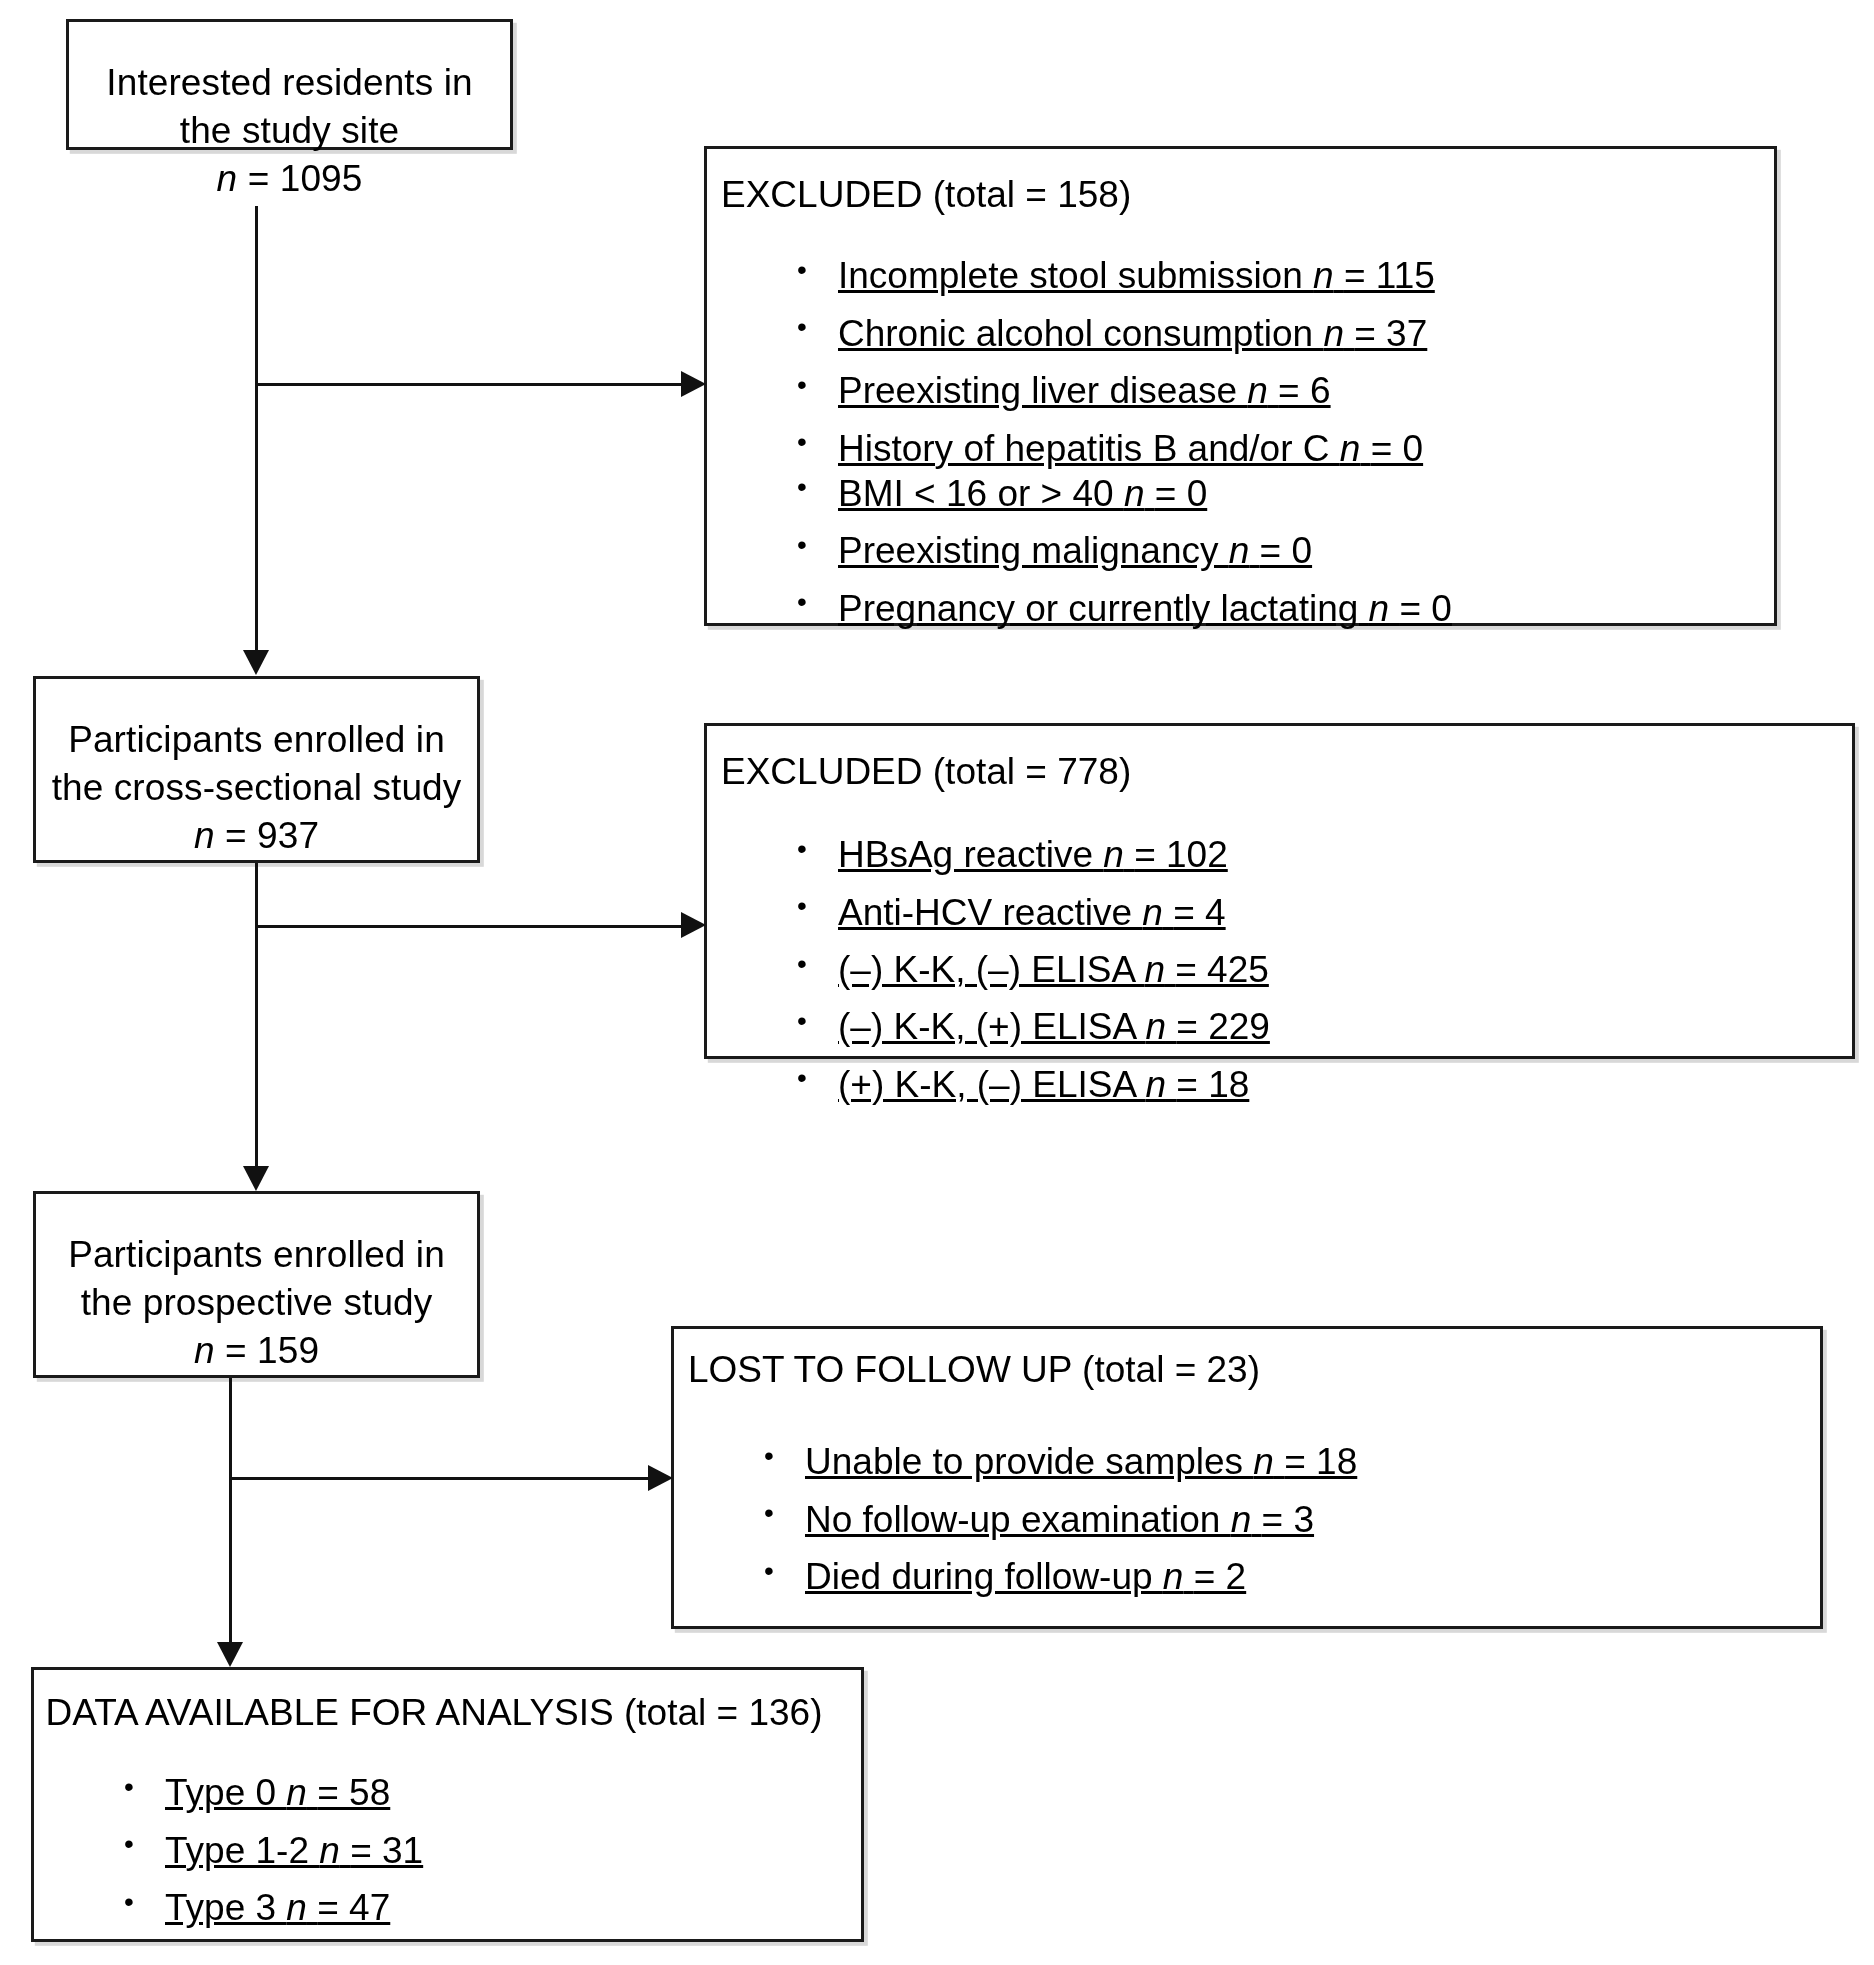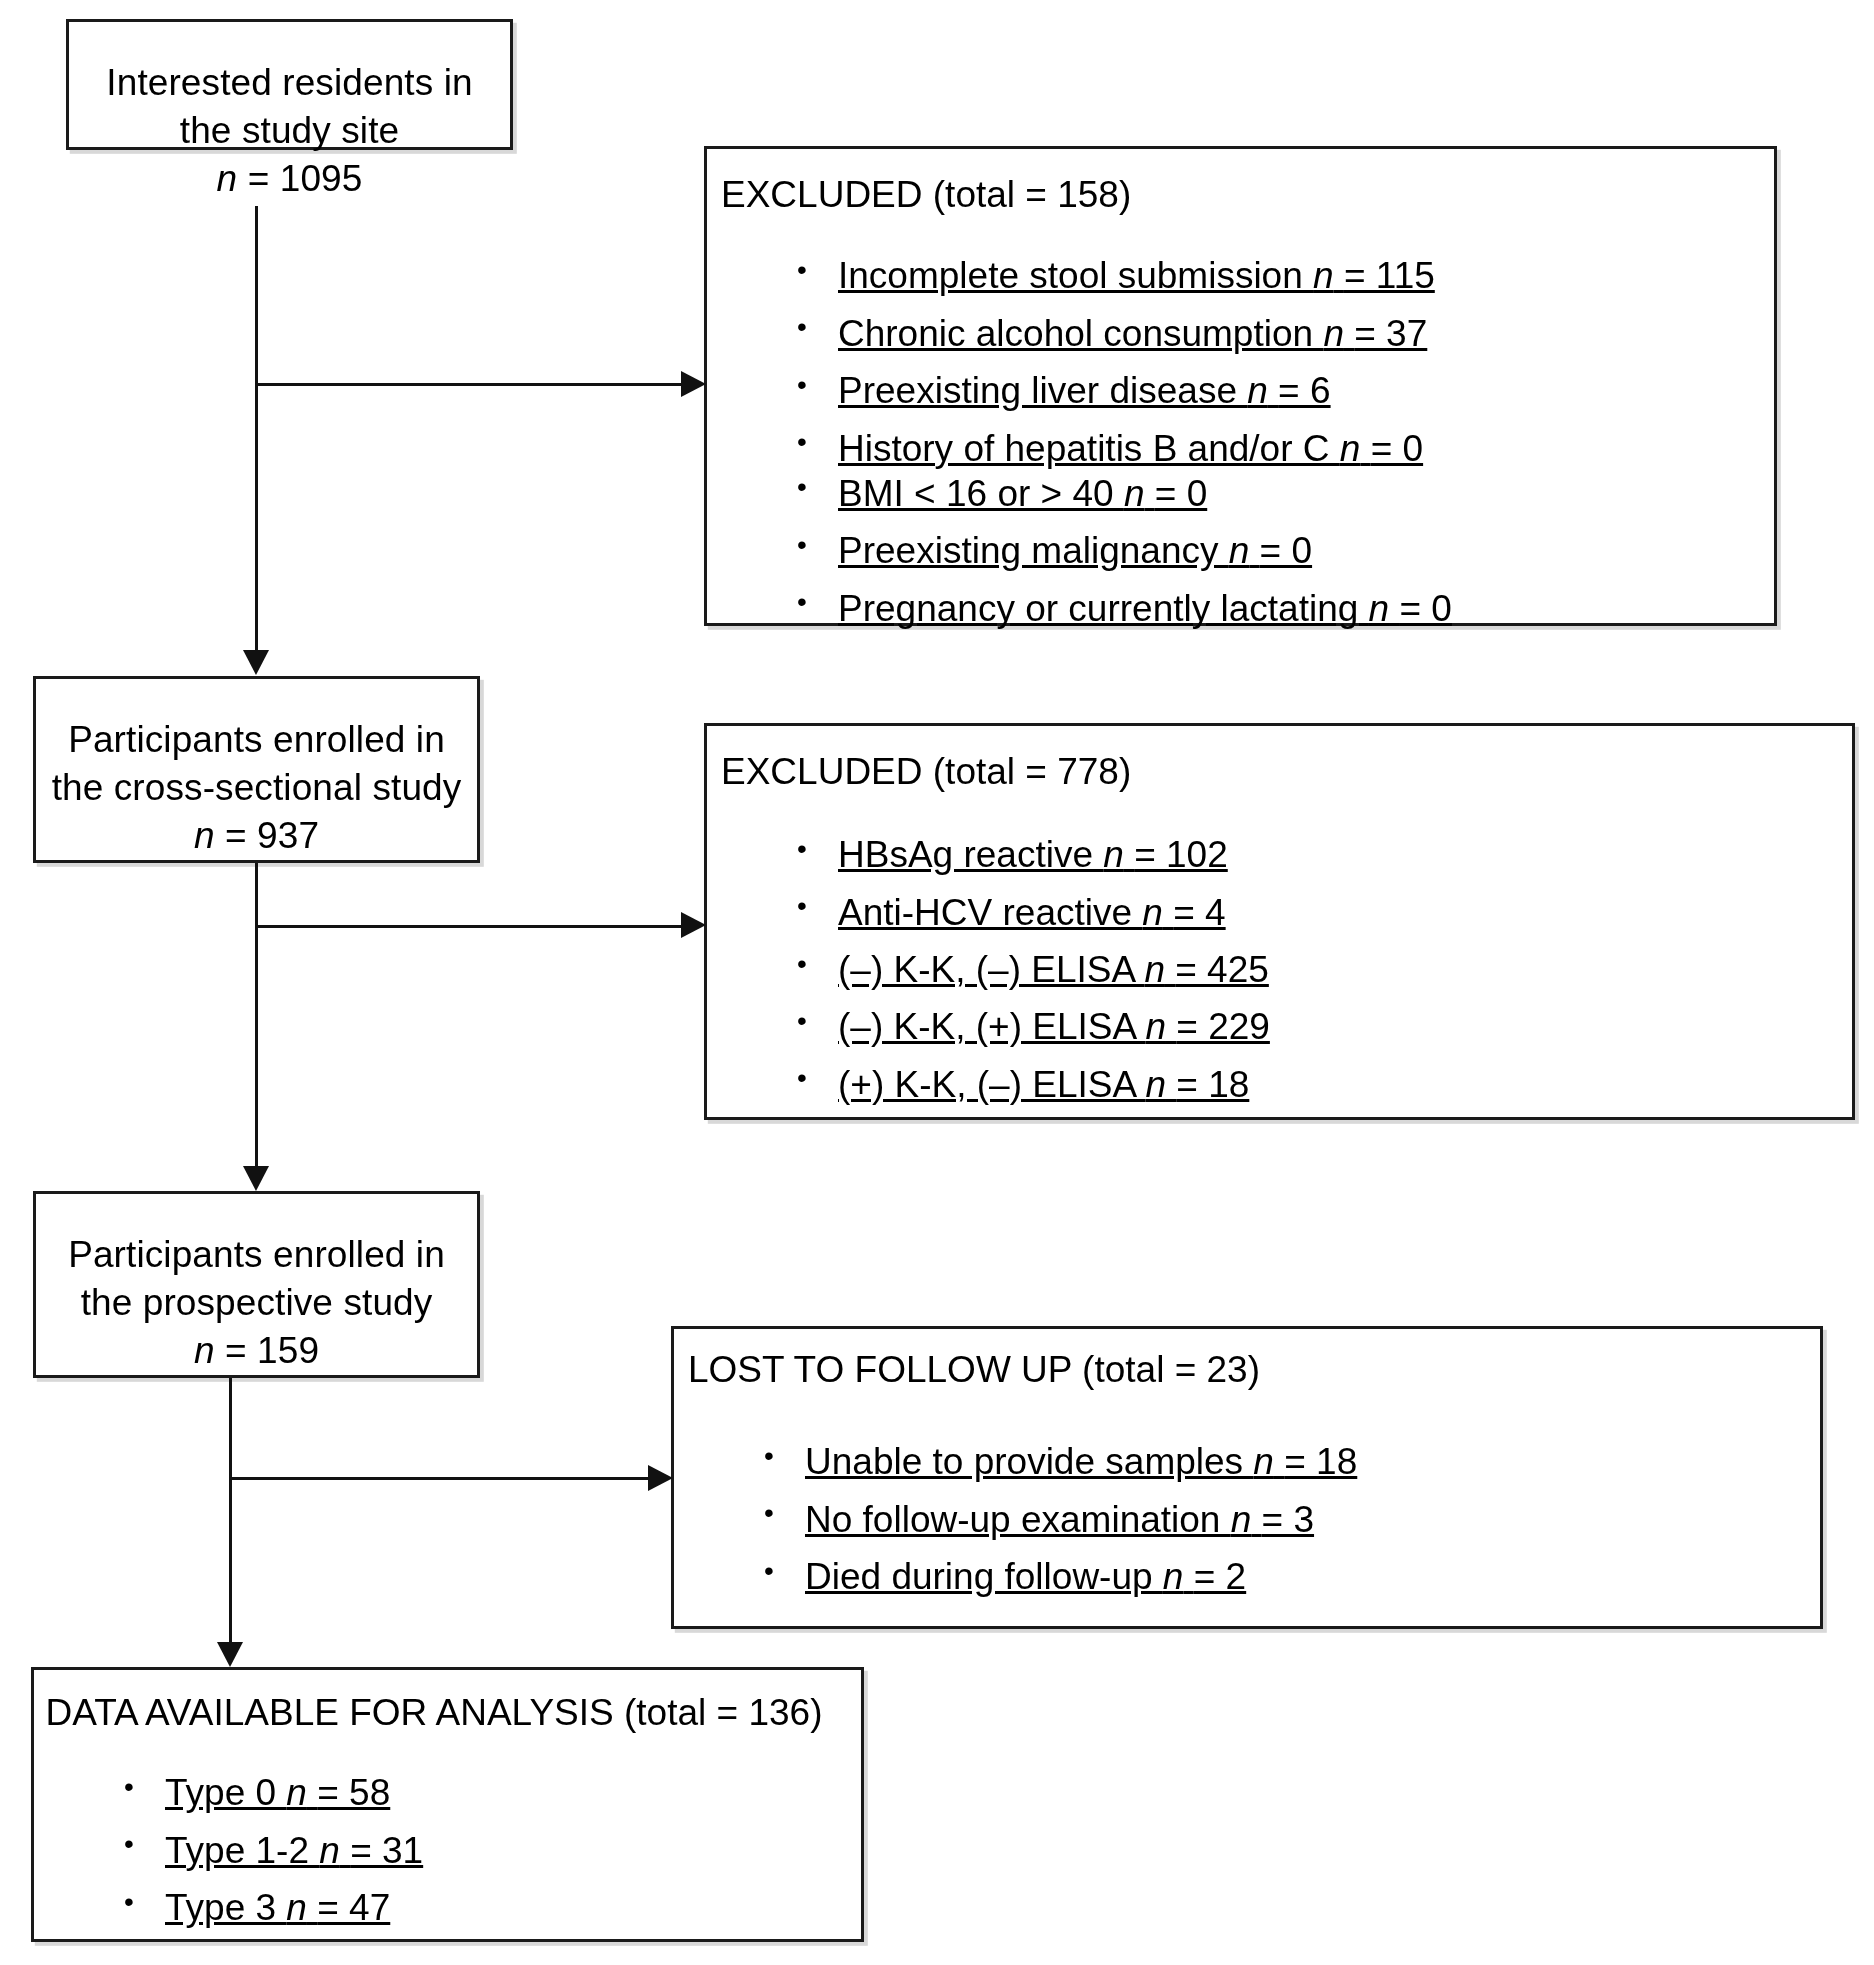--- a/index.html
+++ b/index.html
@@ -146,21 +146,21 @@
 
   <div class="box" style="left:33px; top:676px; width:447px; height:187px;">
     <div class="node-text" style="top:37px;">
       <span>Participants enrolled in</span><br>
       <span>the cross-sectional study</span><br>
       <i class="var">n</i>
       <span>= 937</span>
     </div>
   </div>
 
-  <div class="box" style="left:704px; top:723px; width:1151px; height:397px;">
+  <div class="box" style="left:704px; top:723px; width:1151px; height:336px;">
     <div class="panel-title" style="left:14px; top:24px;">EXCLUDED (total = 778)</div>
     <ul class="bullets" style="left:90px; top:110px;">
       <li style="margin-top:0px;">
         <span>HBsAg reactive </span><i class="var">n</i>
         <span>= 102</span>
       </li>
       <li style="margin-top:20.5px;">
         <span>Anti-HCV reactive </span><i class="var">n</i>
         <span>= 4</span>
       </li>

